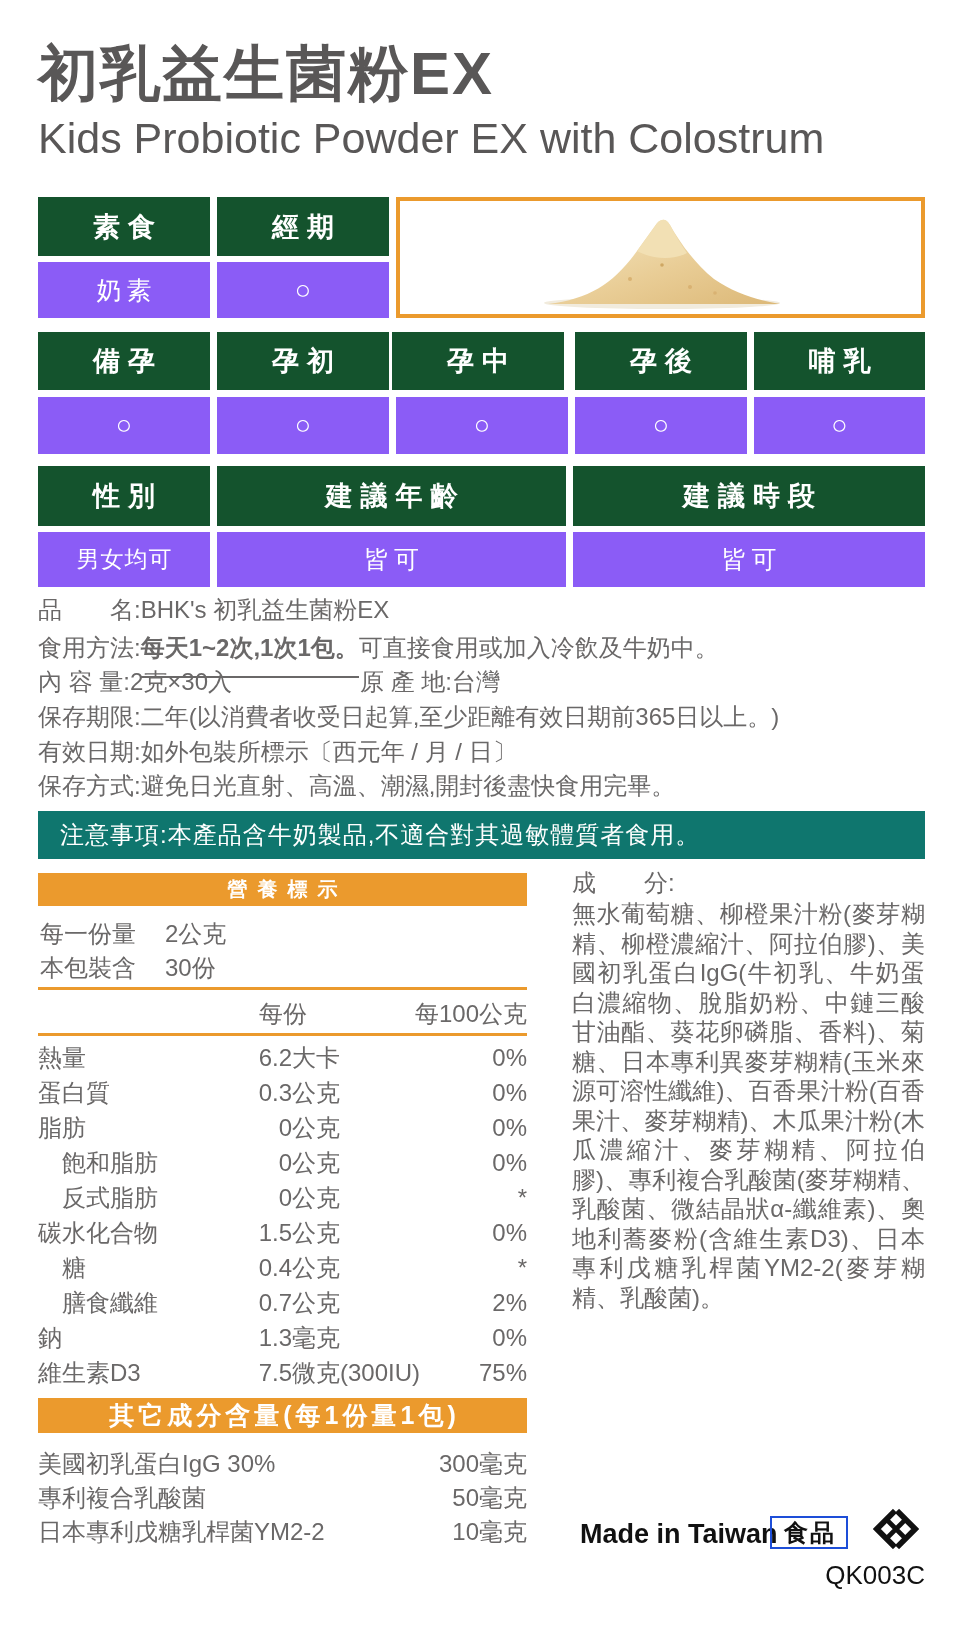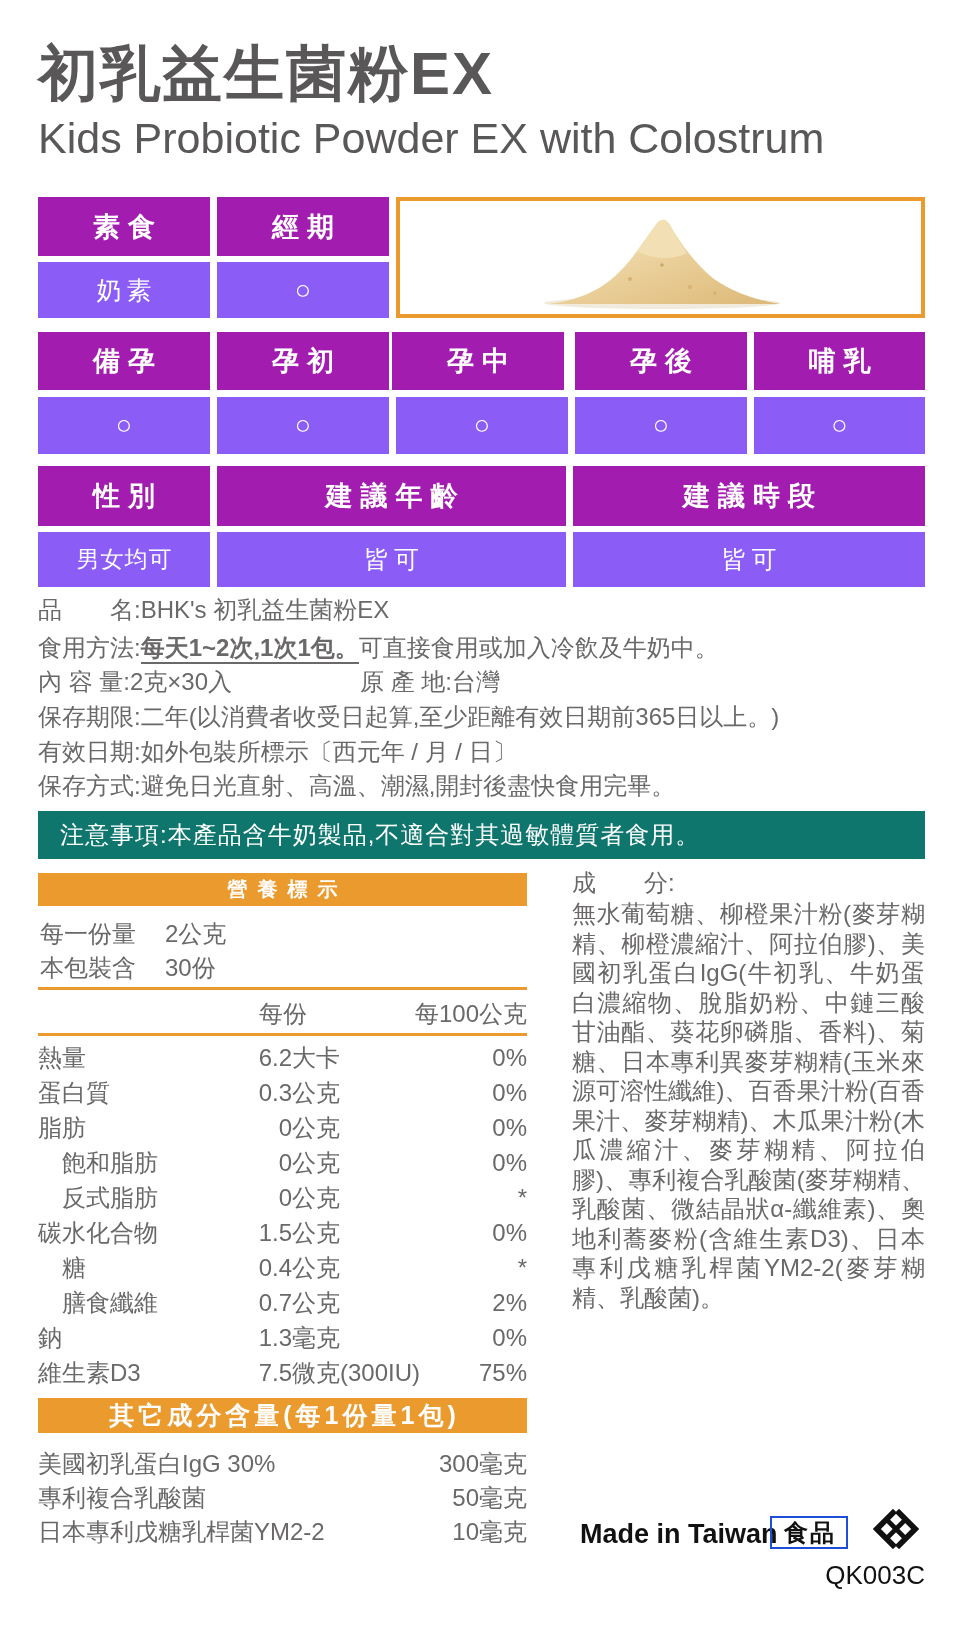--- a/index.html
+++ b/index.html
@@ -5,29 +5,29 @@
   html,body{margin:0;padding:0;background:#fff;}
   .page{position:relative;width:960px;height:1629px;background:#fff;overflow:hidden;
         font-family:"Liberation Sans","DejaVu Sans",sans-serif;}
   
   .title{position:absolute;left:38px;top:34px;font-size:60px;font-weight:700;
          color:#595757;letter-spacing:2px;}
   .subtitle{position:absolute;left:38px;top:114px;font-size:43px;font-weight:400;color:#595757;}
   
   .cell{position:absolute;display:flex;align-items:center;justify-content:center;
         color:#fff;box-sizing:border-box;}
-  .cell.hdr{background:#a21caf;font-size:27px;font-weight:700;letter-spacing:8px;text-indent:8px;}
+  .cell.hdr{background:#14532d;font-size:27px;font-weight:700;letter-spacing:8px;text-indent:8px;}
   .cell.val{background:#8b5cf6;font-size:25px;letter-spacing:5px;text-indent:5px;}
   .cell.circ{font-size:27px;letter-spacing:0;text-indent:0;}
   .photo-box{position:absolute;left:396px;top:197px;width:529px;height:121px;
              background:#fff;border:4px solid #EB9A2D;box-sizing:border-box;}
   
   .pinfo{position:absolute;left:38px;top:0;width:890px;color:#6A6868;font-size:24px;}
   .pline{position:absolute;left:0;height:30px;line-height:30px;white-space:nowrap;}
-  .pline .em{font-weight:700;border-bottom:2px solid #6A6868;padding-bottom:1px;}
+  .pline .em{font-weight:700;border-bottom:2px solid #6A6868;padding-bottom:15px;}
   .pline .second{position:absolute;left:322px;top:0;}
   
   .notice{position:absolute;left:38px;top:811px;width:887px;height:48px;background:#0f766e;
           color:#fff;font-size:24px;line-height:48px;padding-left:22px;box-sizing:border-box;
           letter-spacing:1px;white-space:nowrap;}
   
   .nutri{position:absolute;left:38px;top:873px;width:489px;color:#6A6868;font-size:24px;}
   .obar{position:absolute;left:0;background:#EB9A2D;color:#fff;font-weight:700;
         display:flex;align-items:center;justify-content:center;}
   .nutri .titlebar{top:0;width:489px;height:33px;font-size:20px;letter-spacing:10px;text-indent:10px;}

